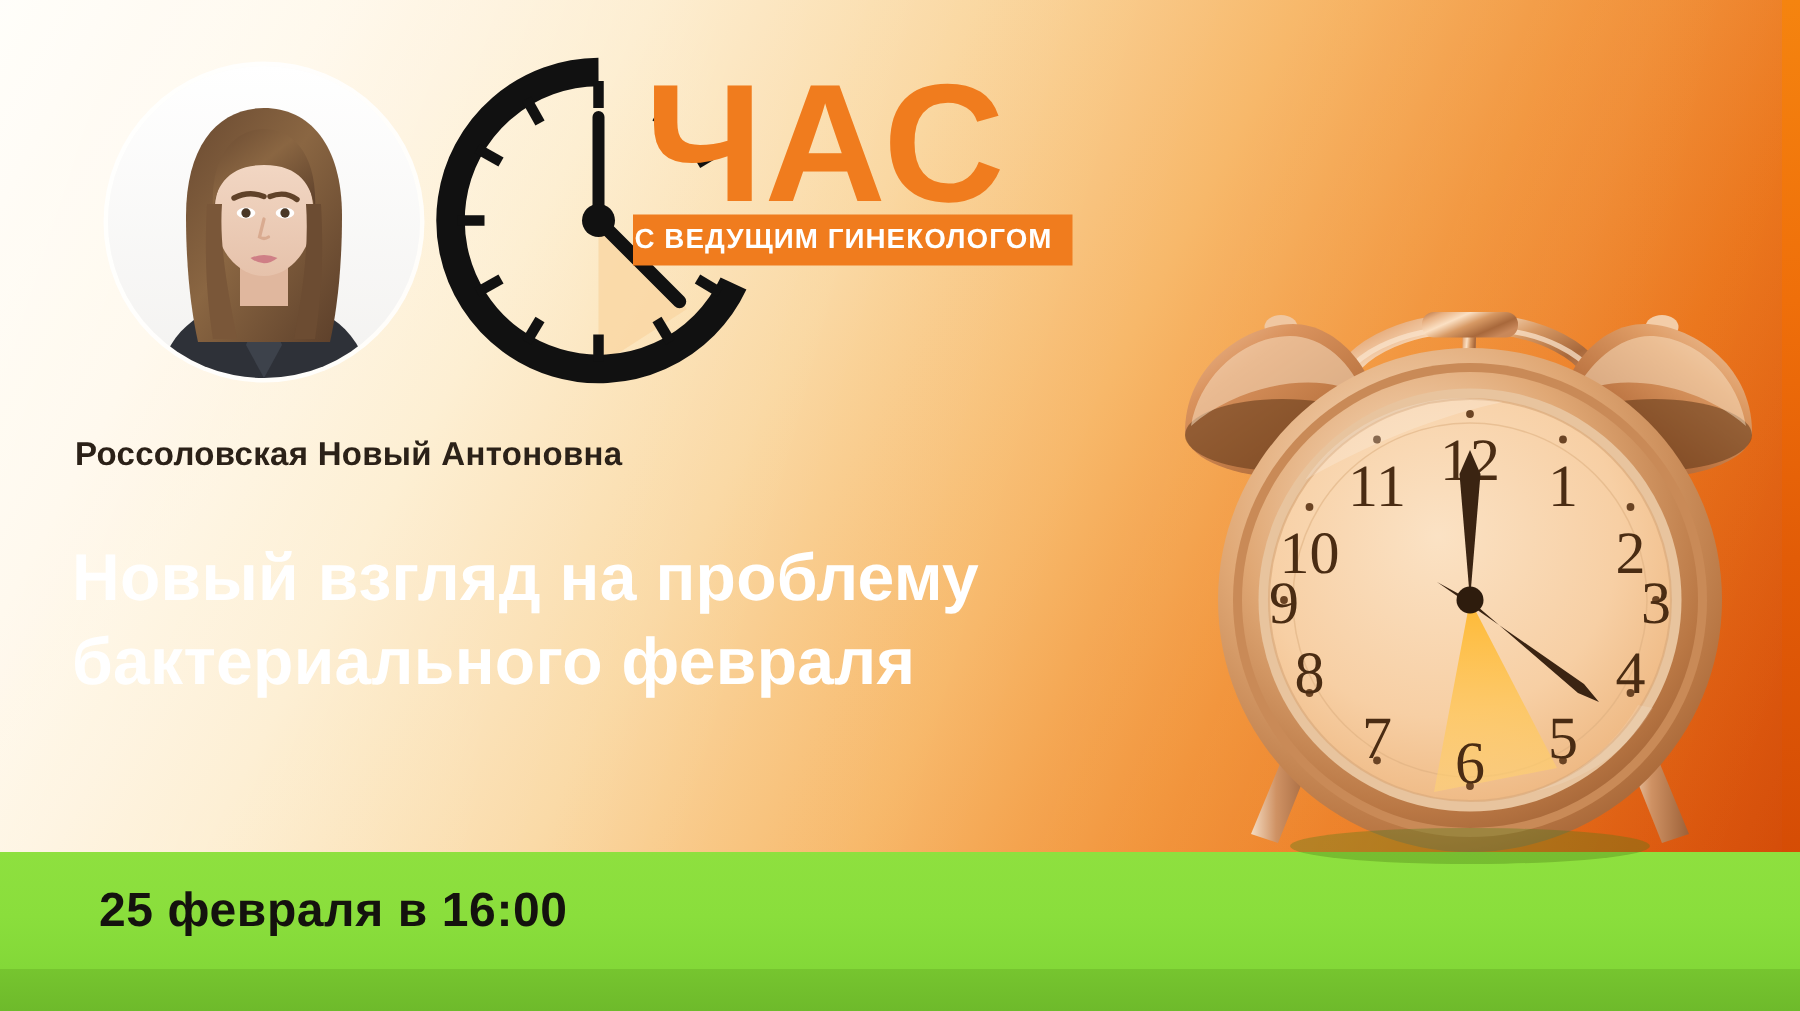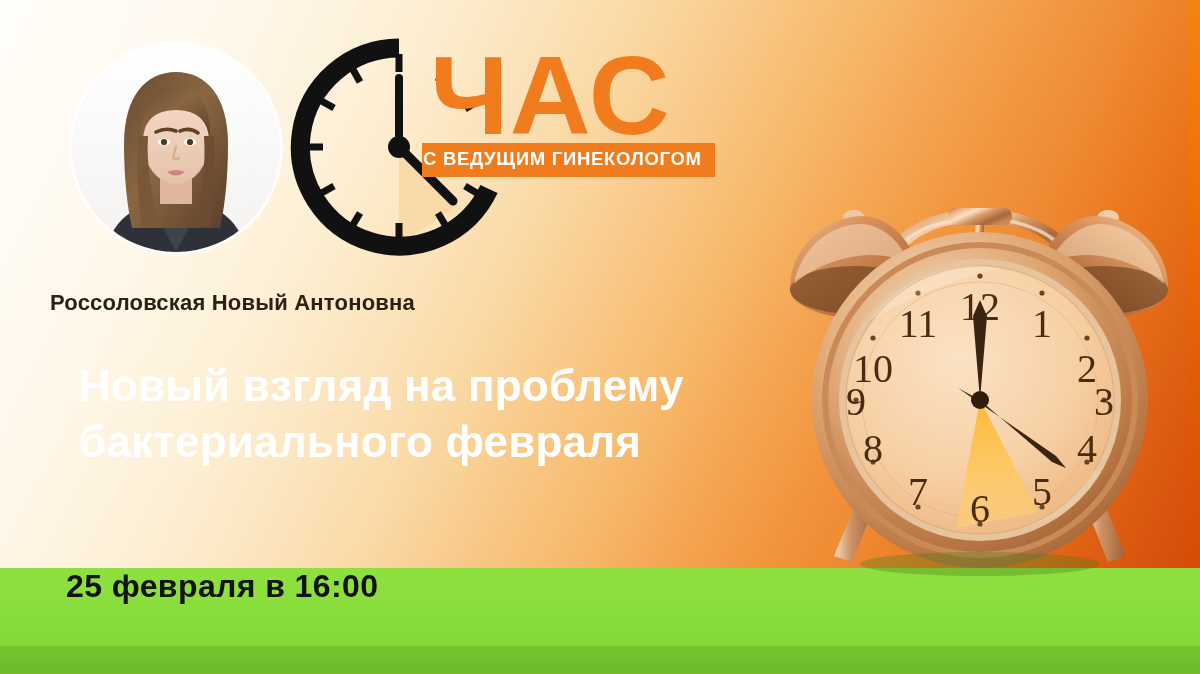--- a/index.html
+++ b/index.html
@@ -143,28 +143,27 @@
   .headline {
     position: absolute;
     left: 48px;
     top: 358px;
     width: 660px;
     font-size: 44px;
     font-weight: 700;
     line-height: 1.28;
     color: #ffffff;
     letter-spacing: 0.2px;
-    margin-left: 31px;
   }
   .headline .line { display: block; }
 
   .datetime {
     position: absolute;
     left: 66px;
-    top: 568px;
+    top: 588px;
     font-size: 32px;
     font-weight: 700;
     color: #14120e;
     letter-spacing: 0.4px;
     white-space: nowrap;
   }
 
   
   .clock {
     position: absolute;

